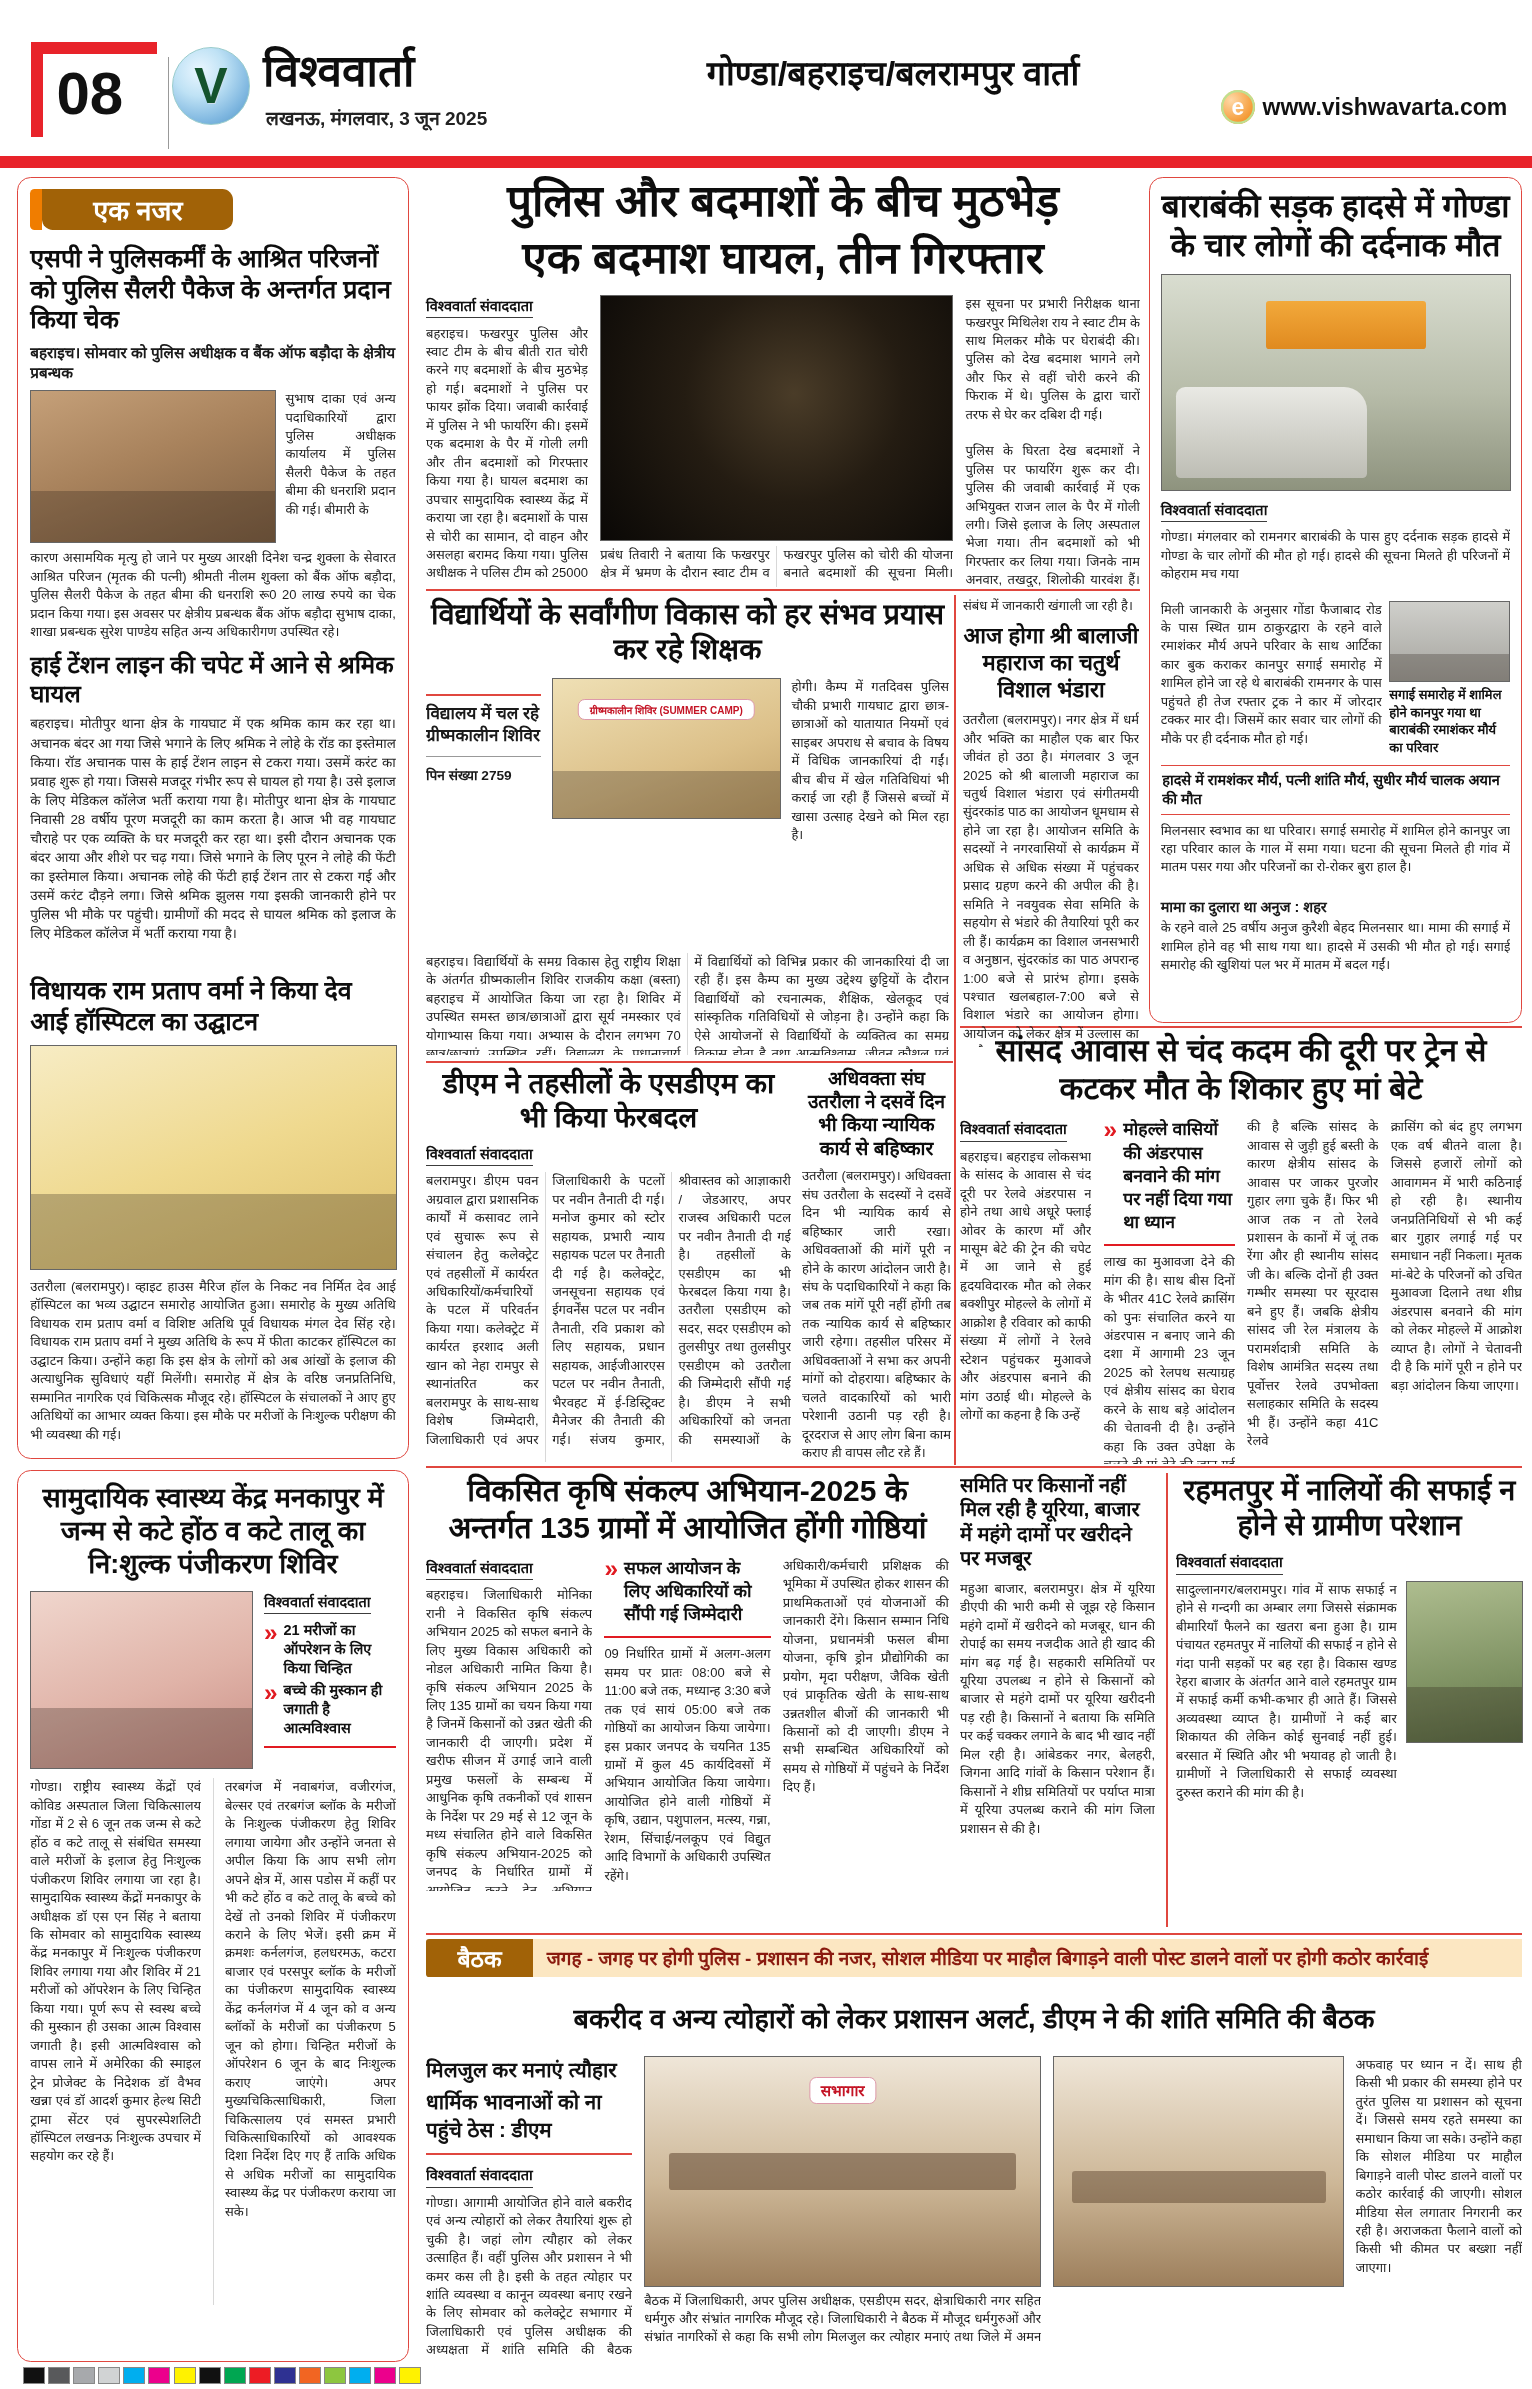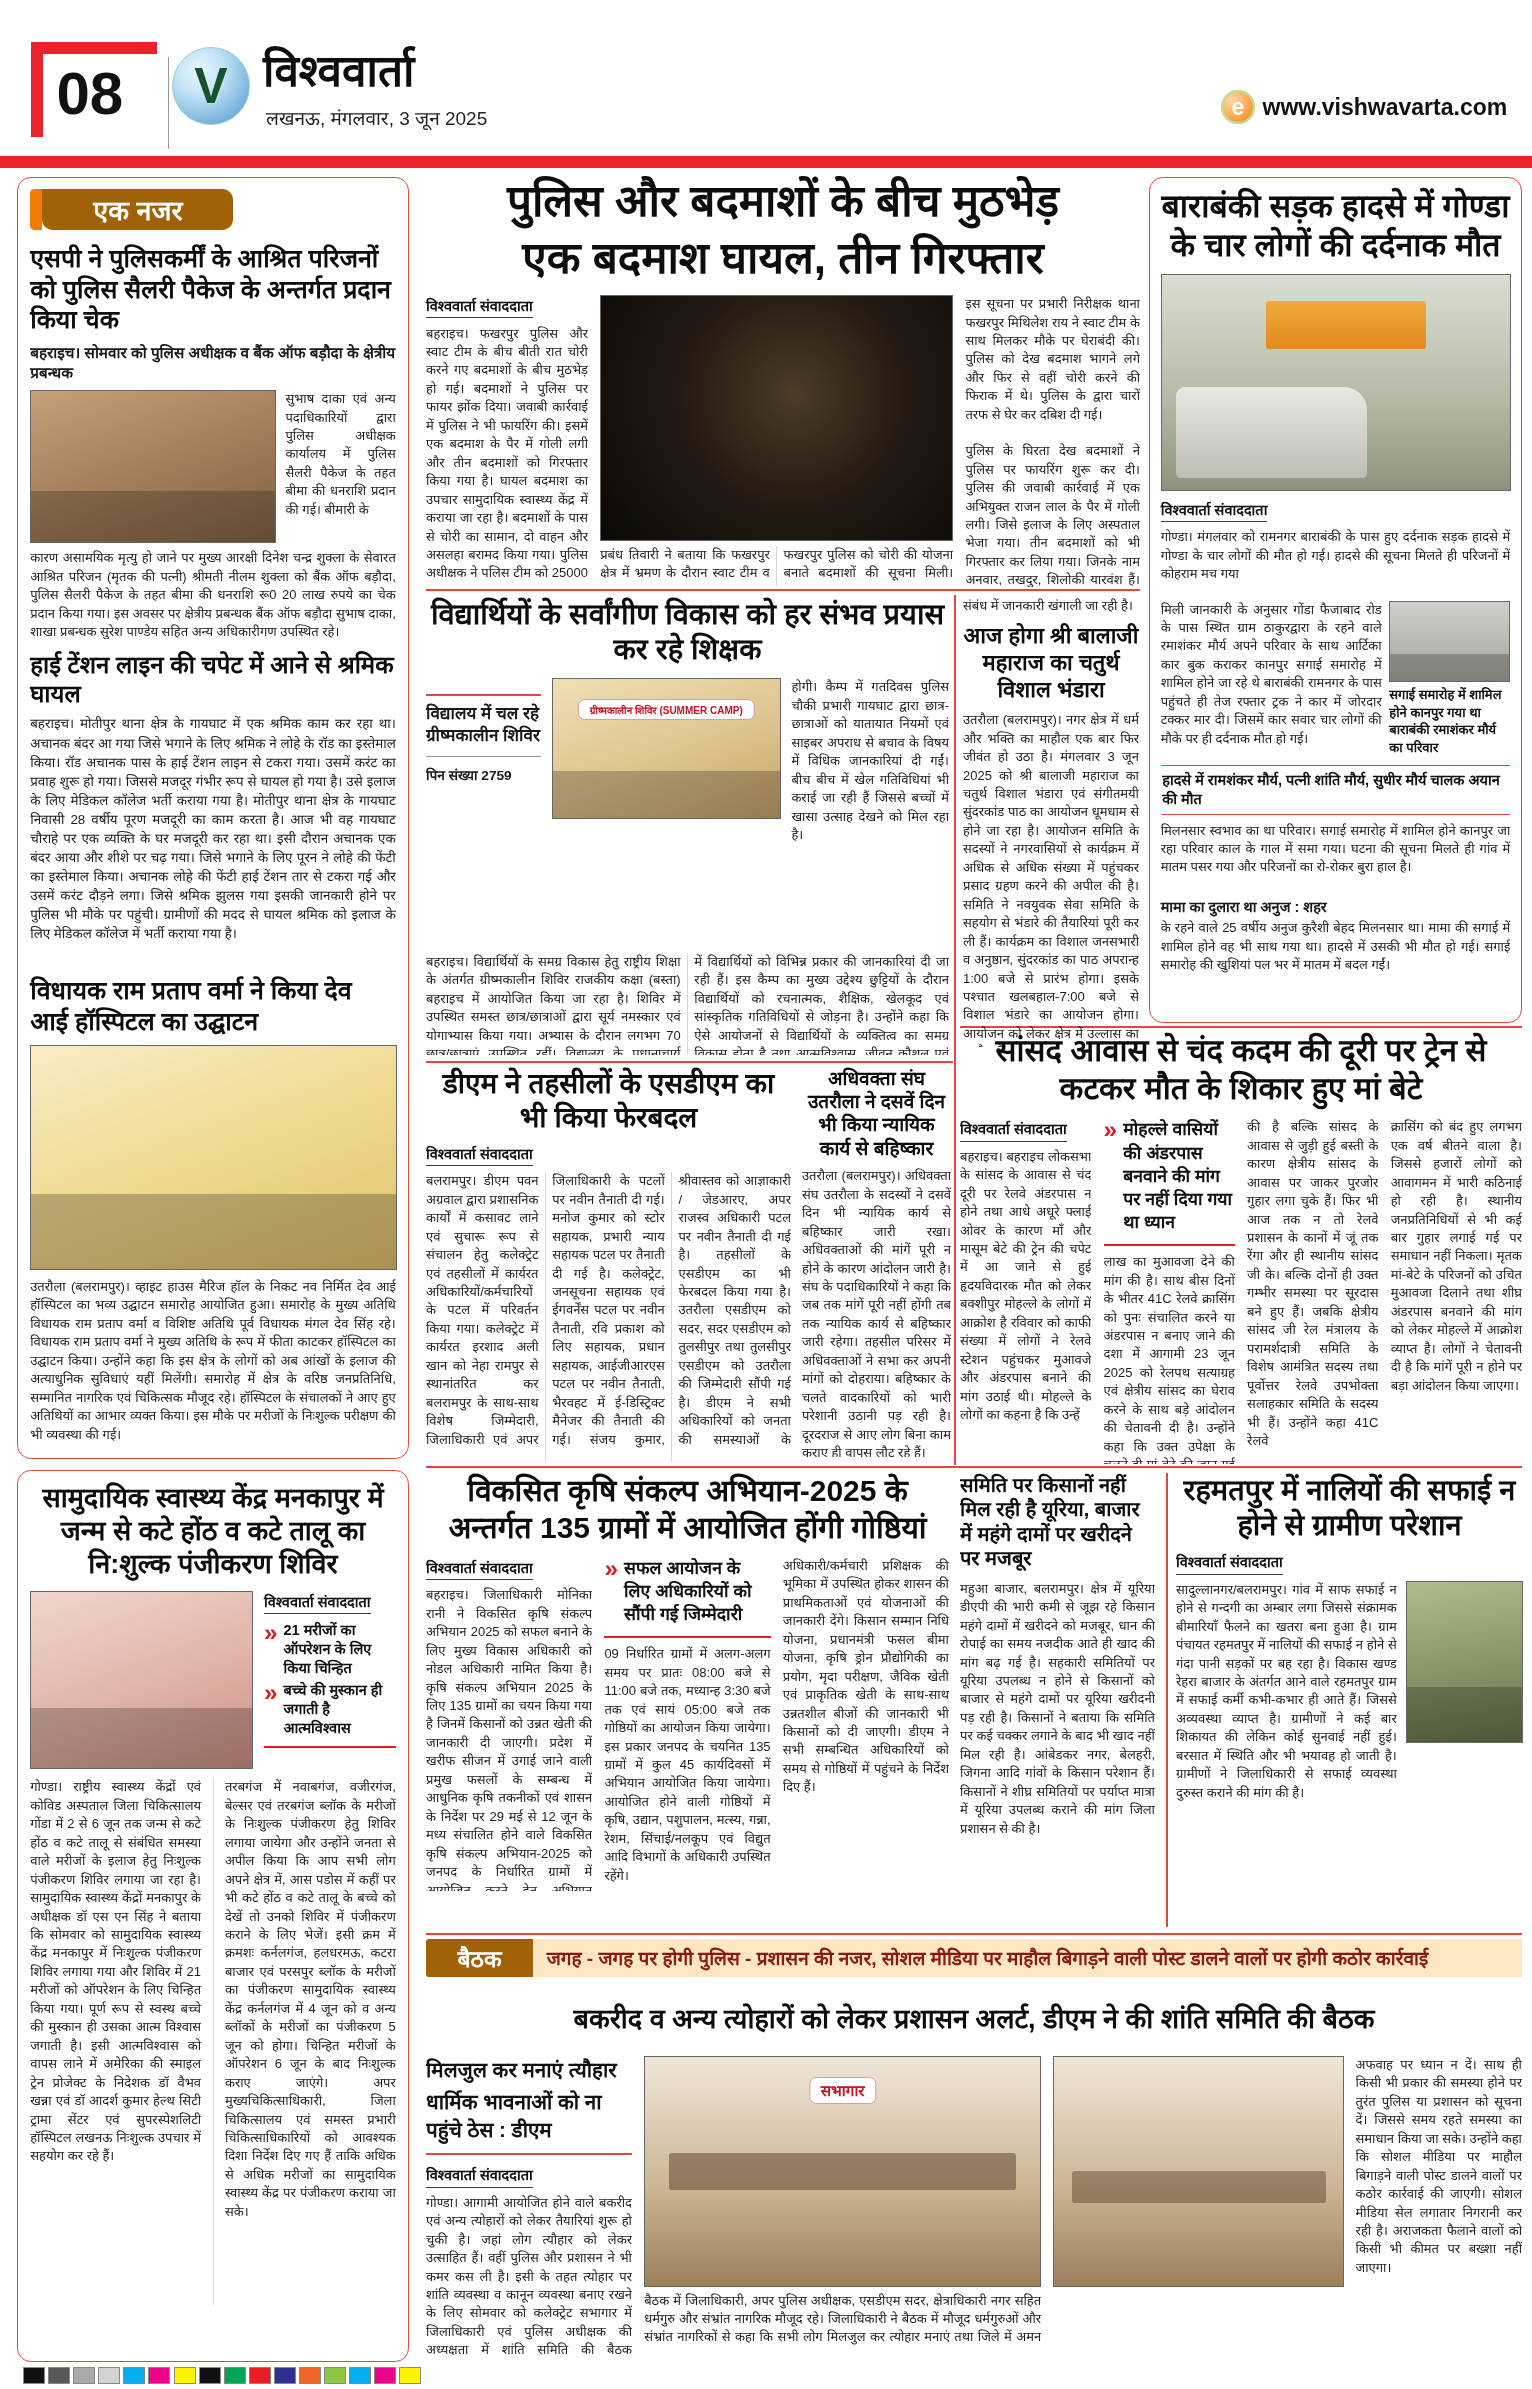--- a/index.html
+++ b/index.html
@@ -52,22 +52,23 @@
       <div class="abs" style="left:137px;top:15.3px;width:1.5px;height:92px;background:#999;"></div>
     </div>
 
     <div class="abs" style="left:172px;top:47px;width:76px;height:76px;border-radius:50%;
          background:radial-gradient(circle at 35% 30%,#eaf6ff 0%,#bfe2f5 35%,#7fb7e0 70%,#4f93c4 100%);
          border:1.5px solid #9cc;display:flex;align-items:center;justify-content:center;">
       <span style="font-size:50px;font-weight:800;color:#14532d;text-shadow:0.8px 0.8px 0 #cde;">V</span>
     </div>
 
     <div class="abs hl" style="left:263px;top:44px;font-size:44px;">विश्ववार्ता</div>
-    <div class="abs" style="left:266px;top:105px;font-size:19px;font-weight:400;color:#222;">लखनऊ,  मंगलवार, 3 जून 2025</div>
-
+    <div class="abs" style="left:266px;top:105px;font-size:19px;font-weight:700;color:#222;">लखनऊ,  मंगलवार, 3 जून 2025</div>
+
+    <div class="abs hl center" style="left:626px;top:53px;width:534px;font-size:34px;">गोण्डा/बहराइच/बलरामपुर वार्ता</div>
 
     <div class="abs" style="left:1221px;top:90px;display:flex;align-items:center;gap:7.6px;">
       <span style="width:34px;height:34px;border-radius:50%;background:radial-gradient(circle at 30% 30%,#ffd9a8,#f07d00);
             color:#fff;font-weight:800;font-size:23px;display:flex;align-items:center;justify-content:center;
             box-shadow:0 0 0 2.3px #bfe08f inset;">e</span>
       <span style="font-size:23px;font-weight:800;color:#111;">www.vishwavarta.com</span>
     </div>
   </div>
   <div class="abs" style="left:0;top:156px;width:1533px;height:12.2px;background:#e8232a;"></div>
 

